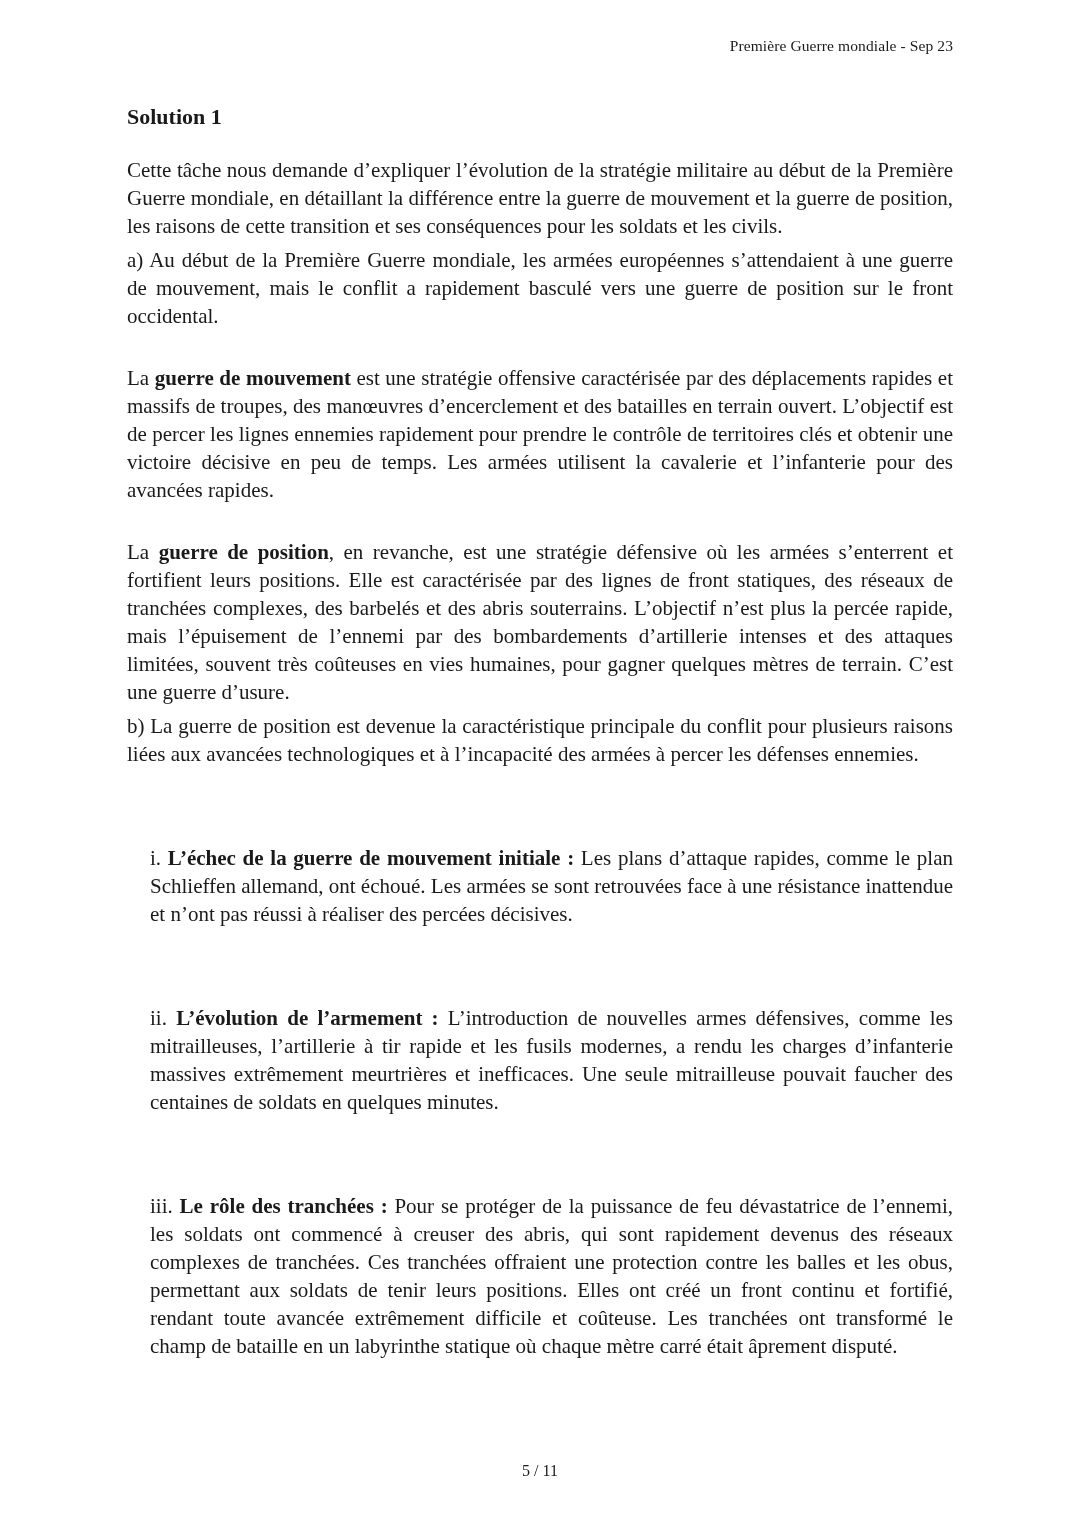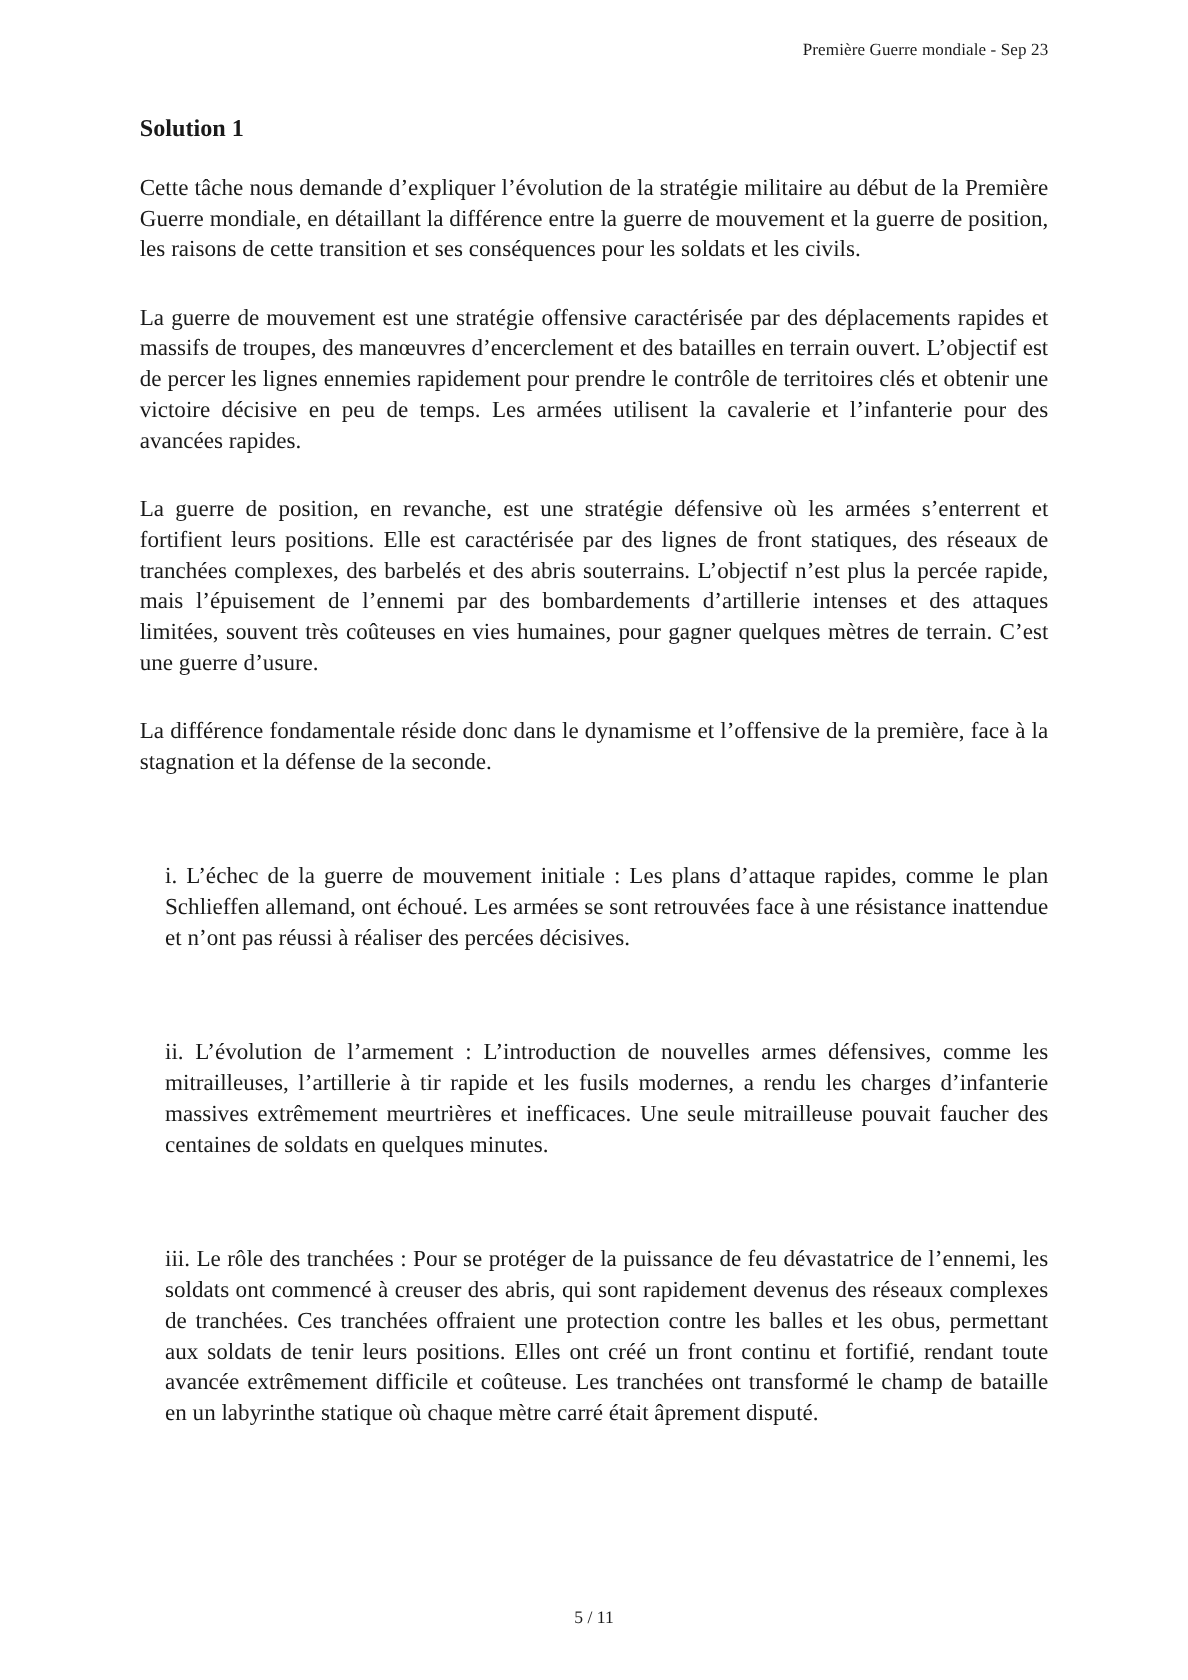--- a/index.html
+++ b/index.html
@@ -39,21 +39,21 @@
   .para {
     font-size: 21px;
     line-height: 28px;
     text-align: justify;
     margin: 6px 0 0 0;
   }
   .para.first { margin-top: 0; }
   .para.gap { margin-top: 34px; }
   .para.biggap { margin-top: 76px; }
   .para.indent { margin-left: 23px; }
-  strong.term { font-weight: normal; }
+  strong.term { font-weight: bold; }
   .page-footer {
     position: absolute;
     bottom: 47px;
     left: 0;
     width: 100%;
     text-align: center;
     font-size: 16px;
     margin-top: 23px;
   }
 </style>
@@ -65,27 +65,28 @@
   <div class="running-header">
     <span>Première Guerre mondiale - Sep 23</span>
   </div>
 
   <div class="content">
 
     <h1 class="doc-title">Solution 1</h1>
 
     <p class="para first"><span>Cette tâche nous demande d’expliquer l’évolution de la stratégie militaire au début de la Première Guerre mondiale, en détaillant la différence entre la guerre de mouvement et la guerre de position, les raisons de cette transition et ses conséquences pour les soldats et les civils.</span></p>
 
+    <p class="para"><span>a) Au début de la Première Guerre mondiale, les armées européennes s’attendaient à une guerre de mouvement, mais le conflit a rapidement basculé vers une guerre de position sur le front occidental.</span></p>
 
     <p class="para gap"><span>La </span><strong class="term">guerre de mouvement</strong><span> est une stratégie offensive caractérisée par des déplacements rapides et massifs de troupes, des manœuvres d’encerclement et des batailles en terrain ouvert. L’objectif est de percer les lignes ennemies rapidement pour prendre le contrôle de territoires clés et obtenir une victoire décisive en peu de temps. Les armées utilisent la cavalerie et l’infanterie pour des avancées rapides.</span></p>
 
     <p class="para gap"><span>La </span><strong class="term">guerre de position</strong><span>, en revanche, est une stratégie défensive où les armées s’enterrent et fortifient leurs positions. Elle est caractérisée par des lignes de front statiques, des réseaux de tranchées complexes, des barbelés et des abris souterrains. L’objectif n’est plus la percée rapide, mais l’épuisement de l’ennemi par des bombardements d’artillerie intenses et des attaques limitées, souvent très coûteuses en vies humaines, pour gagner quelques mètres de terrain. C’est une guerre d’usure.</span></p>
 
-    <p class="para gap"><span>La différence fondamentale réside donc dans le dynamisme et l’offensive de la première, face à la stagnation et la défense de la seconde.</span></p>
 
+    <p class="para"><span>b) La guerre de position est devenue la caractéristique principale du conflit pour plusieurs raisons liées aux avancées technologiques et à l’incapacité des armées à percer les défenses ennemies.</span></p>
 
     <p class="para biggap indent"><span>i. </span><strong class="term">L’échec de la guerre de mouvement initiale :</strong><span> Les plans d’attaque rapides, comme le plan Schlieffen allemand, ont échoué. Les armées se sont retrouvées face à une résistance inattendue et n’ont pas réussi à réaliser des percées décisives.</span></p>
 
     <p class="para biggap indent"><span>ii. </span><strong class="term">L’évolution de l’armement :</strong><span> L’introduction de nouvelles armes défensives, comme les mitrailleuses, l’artillerie à tir rapide et les fusils modernes, a rendu les charges d’infanterie massives extrêmement meurtrières et inefficaces. Une seule mitrailleuse pouvait faucher des centaines de soldats en quelques minutes.</span></p>
 
     <p class="para biggap indent"><span>iii. </span><strong class="term">Le rôle des tranchées :</strong><span> Pour se protéger de la puissance de feu dévastatrice de l’ennemi, les soldats ont commencé à creuser des abris, qui sont rapidement devenus des réseaux complexes de tranchées. Ces tranchées offraient une protection contre les balles et les obus, permettant aux soldats de tenir leurs positions. Elles ont créé un front continu et fortifié, rendant toute avancée extrêmement difficile et coûteuse. Les tranchées ont transformé le champ de bataille en un labyrinthe statique où chaque mètre carré était âprement disputé.</span></p>
 
   </div>
 
   <div class="page-footer">

